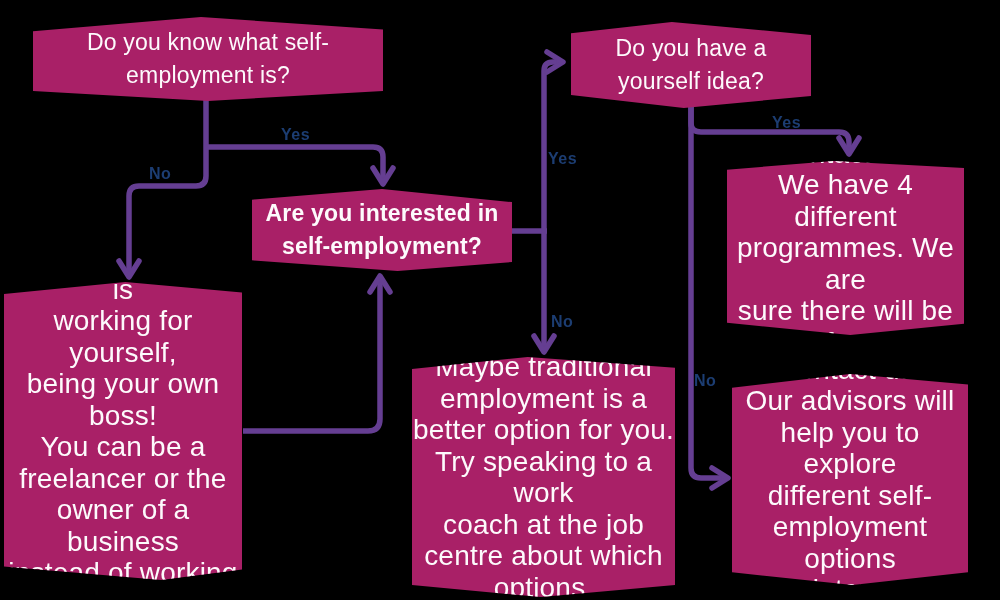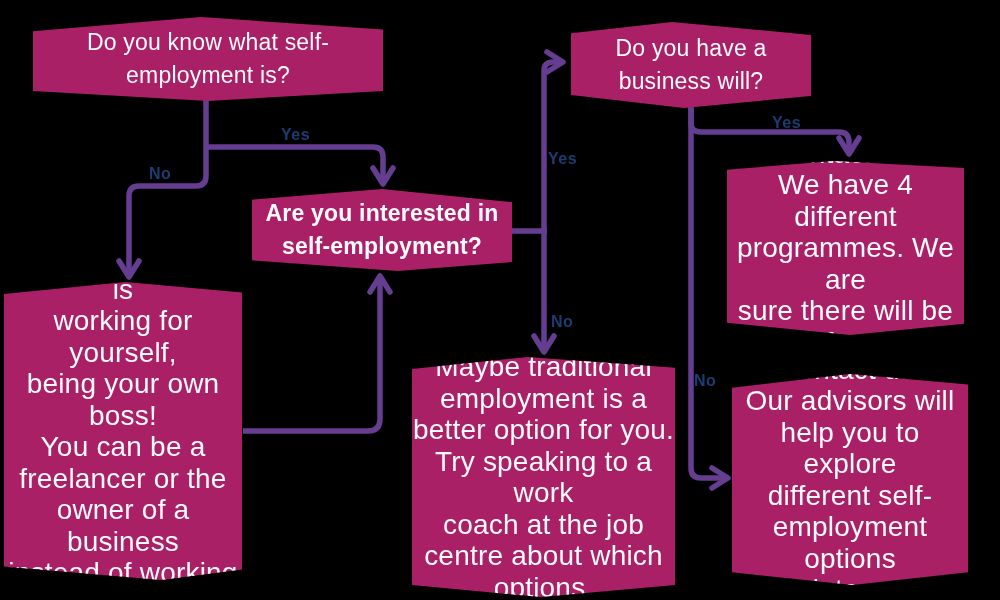--- a/index.html
+++ b/index.html
@@ -77,21 +77,21 @@
 
     <path d="M 691 106 V 468 Q 691 478 701 478 H 727" marker-end="url(#arrow)"></path>
   </svg>
 
   <div class="node q" id="n-q1">
     <span>Do you know what self-
 employment is?</span>
   </div>
   <div class="node q" id="n-q2">
     <span>Do you have a
-business will?</span>
+yourself idea?</span>
   </div>
   <div class="node q" id="n-q3">
     <span>Are you interested in
 self-employment?</span>
   </div>
   <div class="node p" id="n-info">
     <span>Self-employment is
 working for yourself,
 being your own
 boss!

